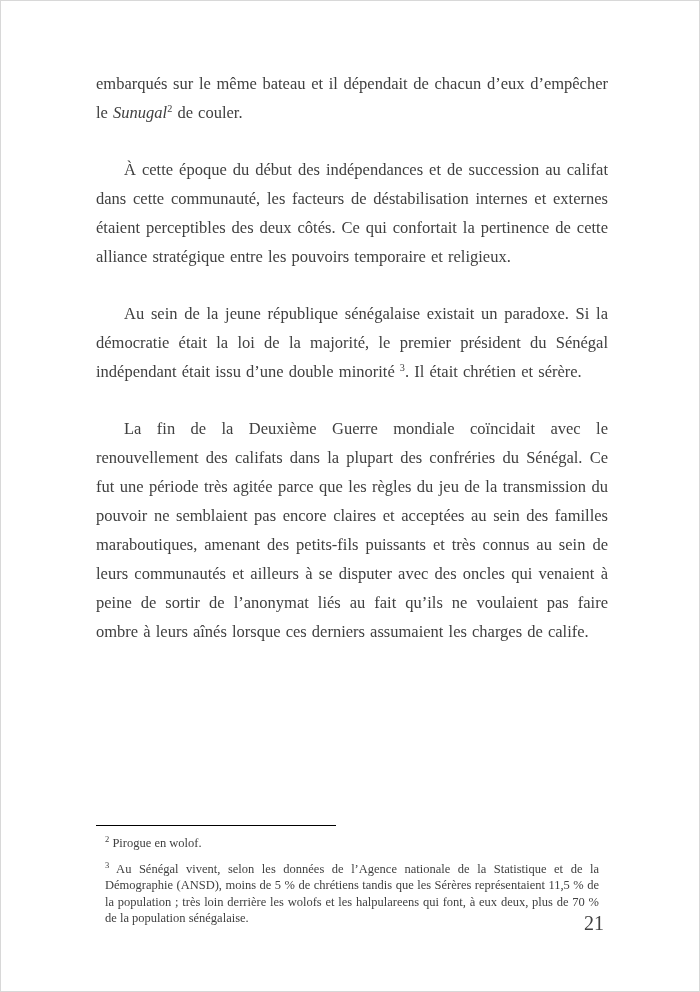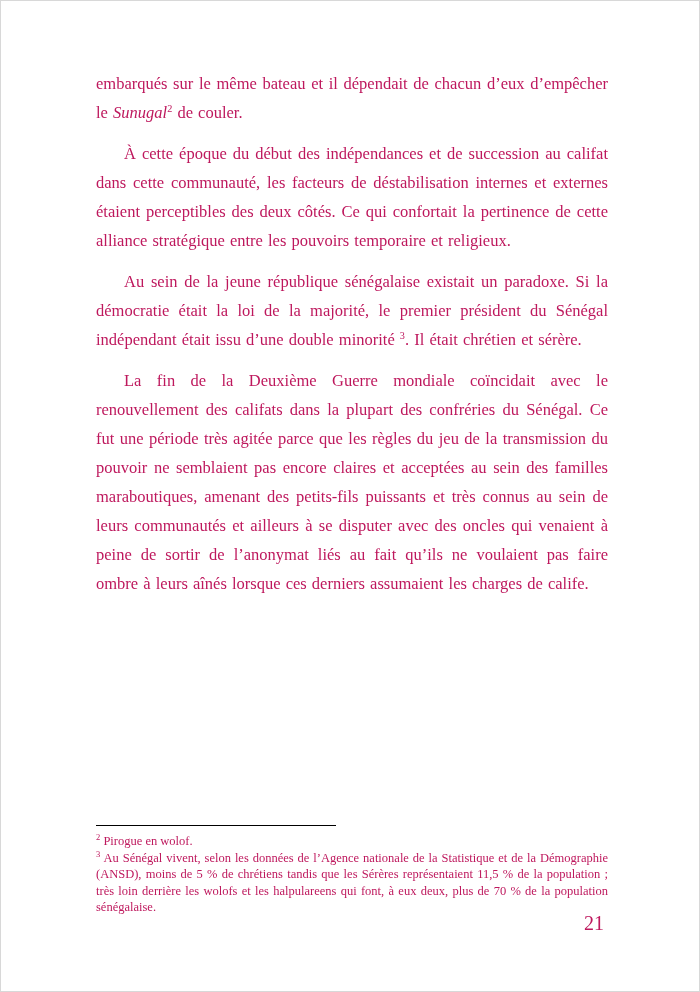--- a/index.html
+++ b/index.html
@@ -8,39 +8,39 @@
     background: #ffffff;
   }
   .page {
     position: relative;
     width: 700px;
     height: 992px;
     background: #ffffff;
     border: 1px solid #d8d8d8;
     box-sizing: border-box;
     font-family: "Liberation Serif", "DejaVu Serif", serif;
-    color: #be185d;
+    color: #404040;
     overflow: hidden;
     padding-left: 42px;
   }
   .text-block {
     position: absolute;
     top: 68px;
     left: 95px;
     width: 512px;
     font-size: 16.5px;
     line-height: 29px;
     text-align: justify;
     word-spacing: 1px;
   }
   .para {
     margin: 0;
   }
   .para + .para {
-    margin-top: 12px;
+    margin-top: 28px;
     text-indent: 28px;
   }
   .para em {
     font-style: italic;
   }
   sup.fnref {
     font-size: 0.62em;
     line-height: 0;
     vertical-align: super;
   }
@@ -50,21 +50,21 @@
     left: 95px;
     width: 512px;
   }
   .footnote-rule {
     width: 240px;
     margin: 0 0 7px 0;
     border: none;
     border-top: 1px solid #000000;
   }
   .footnote {
-    margin: 0;
+    margin: 9px;
     font-size: 12.5px;
     line-height: 16.5px;
     text-align: justify;
   }
   .footnote sup {
     font-size: 0.68em;
     line-height: 0;
     vertical-align: super;
   }
   .page-number {

